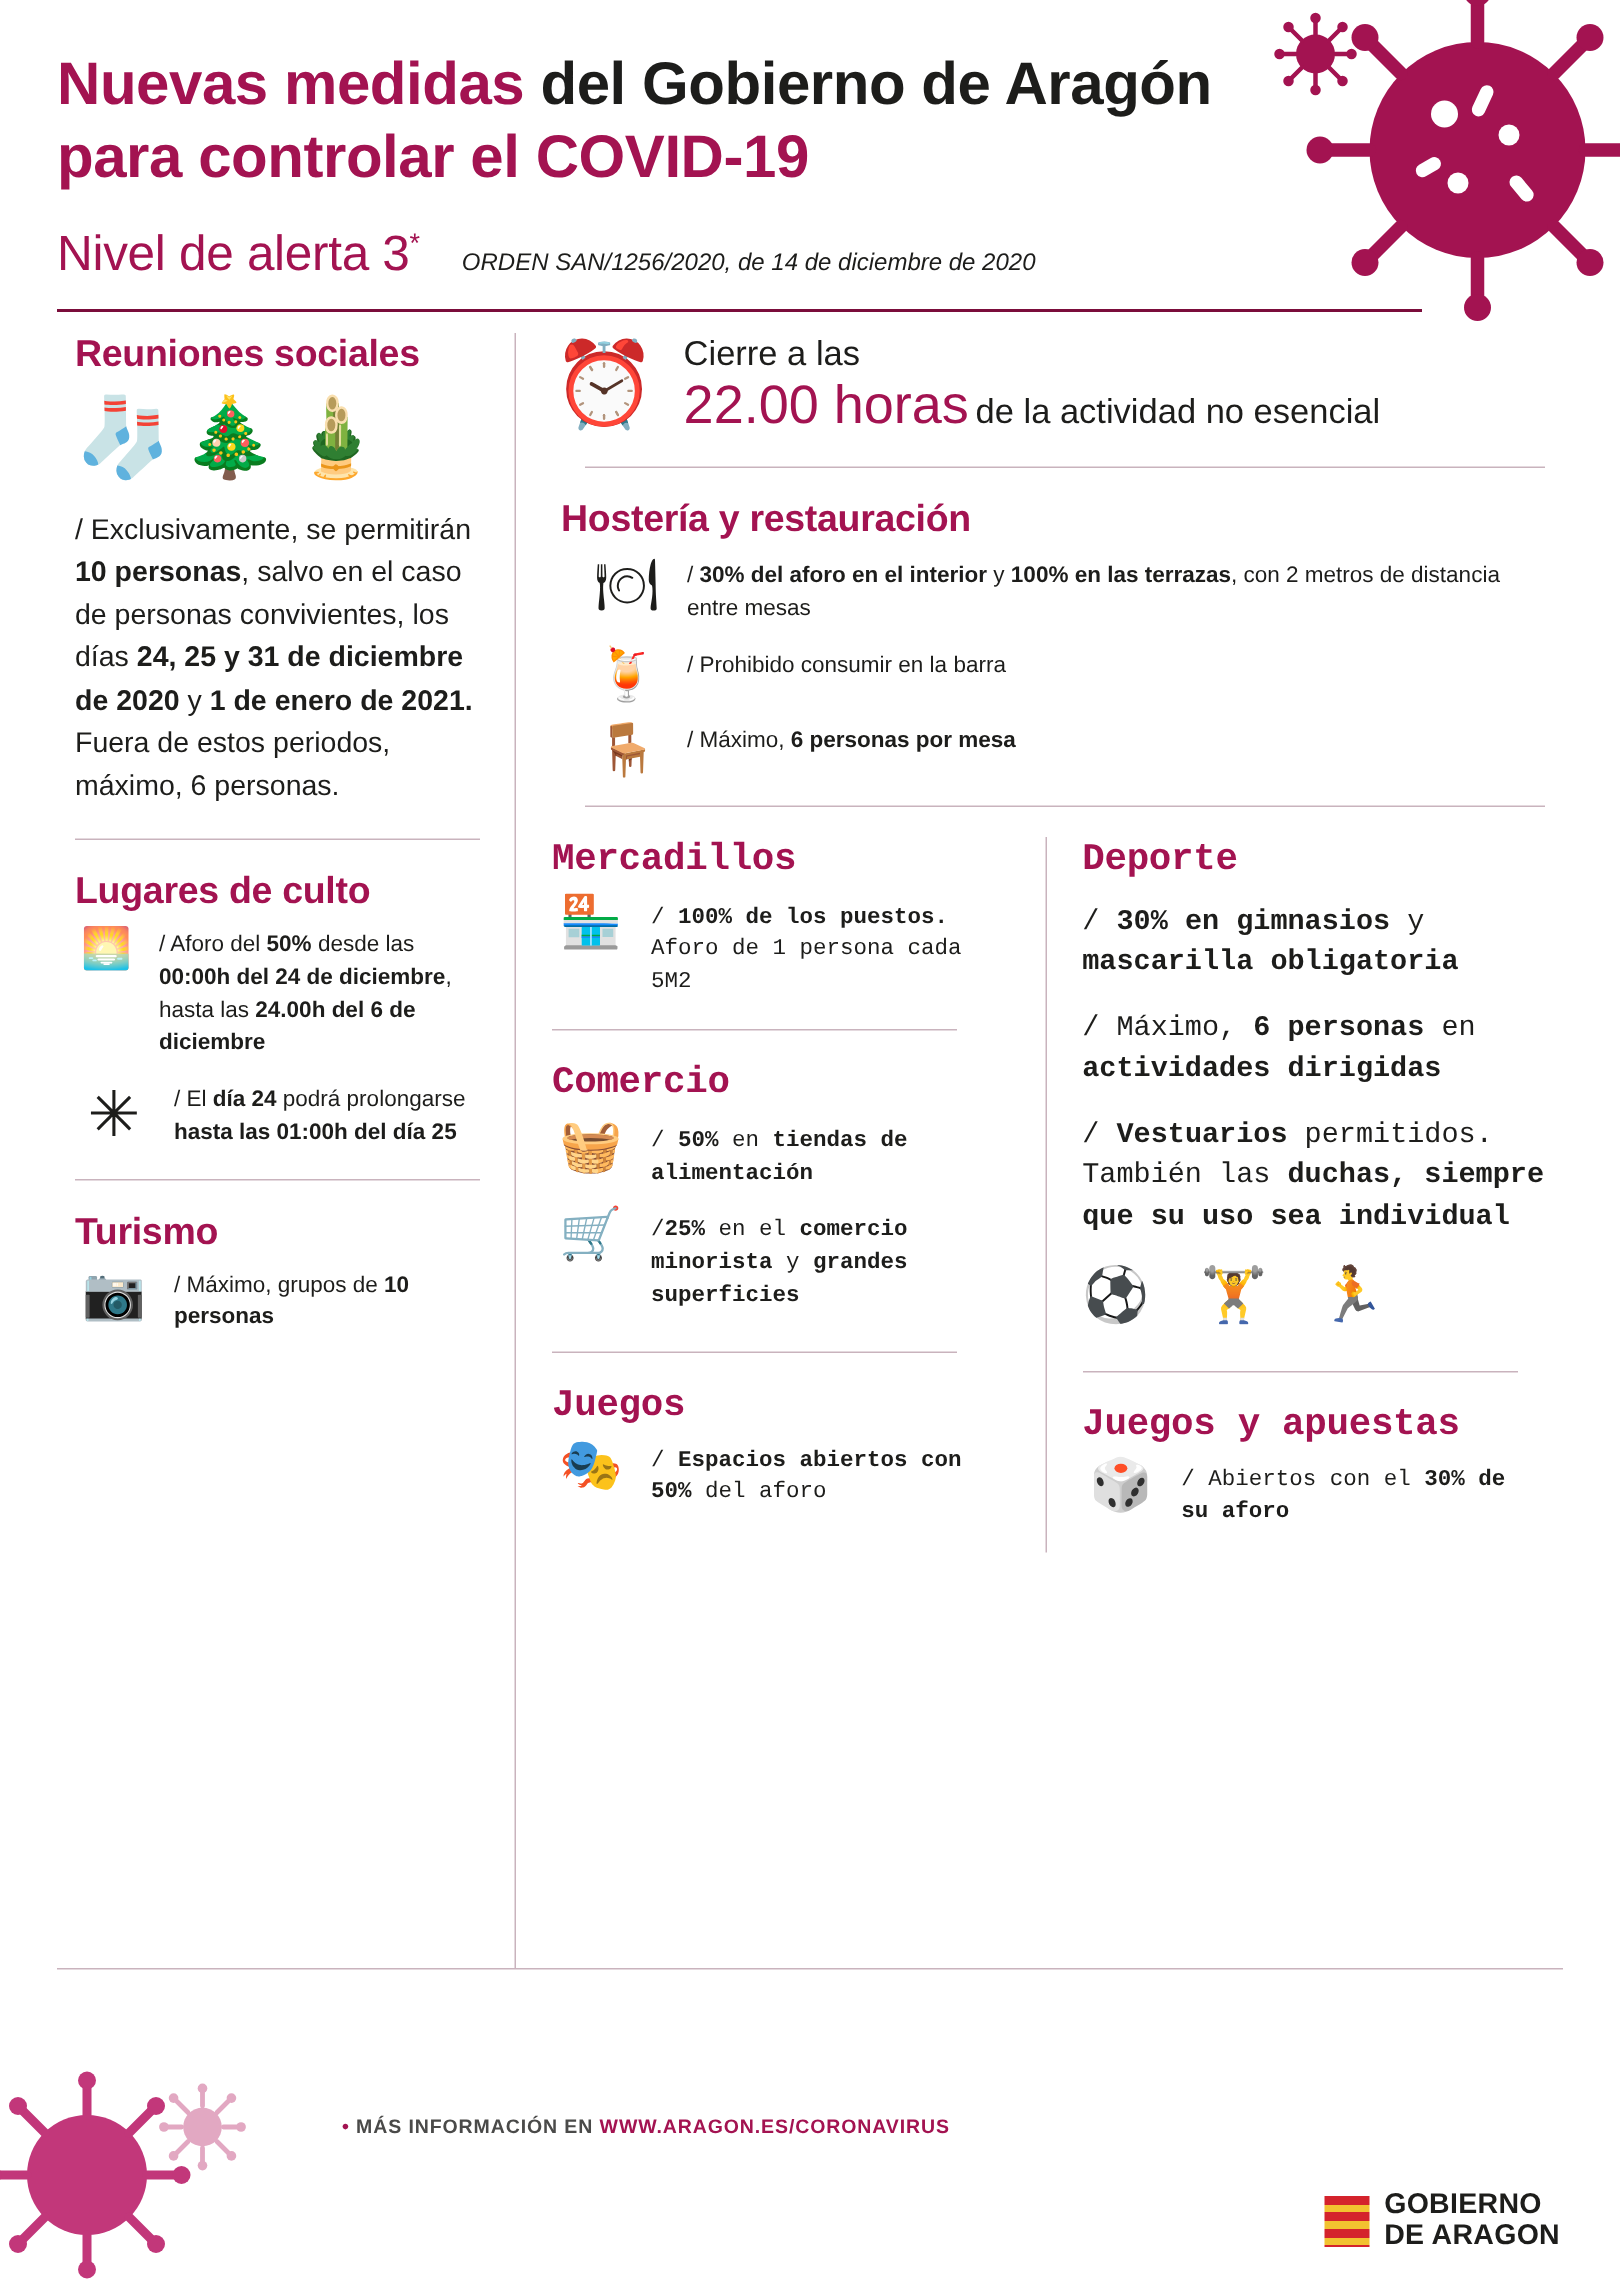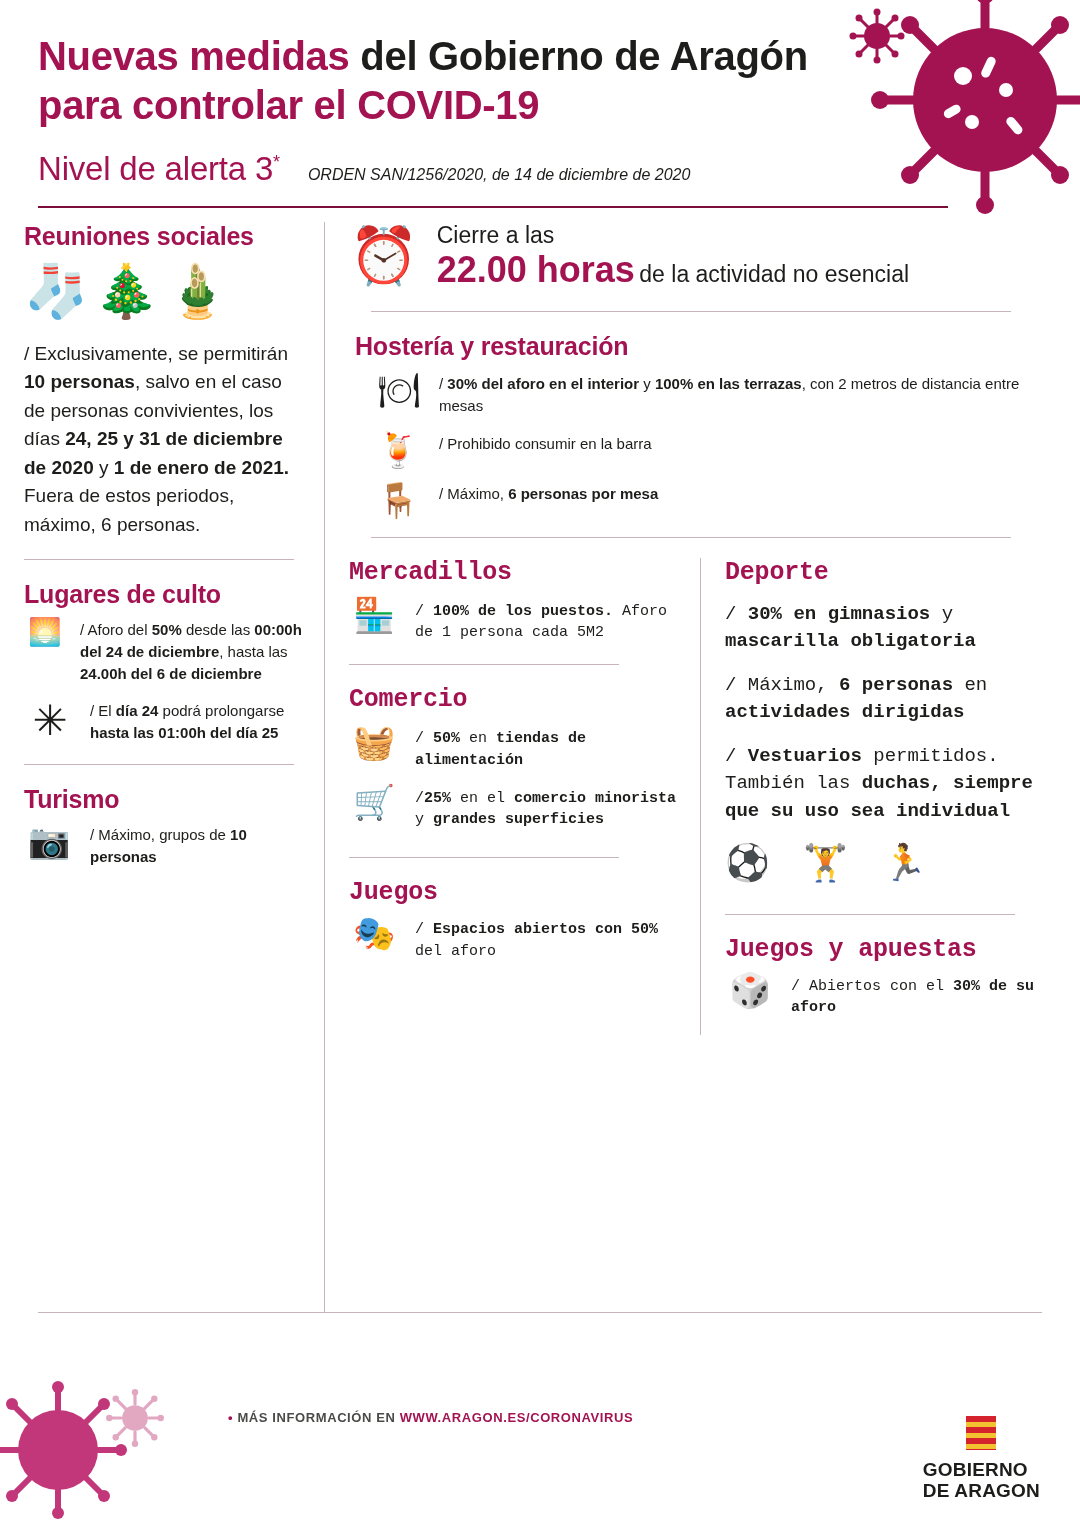--- a/index.html
+++ b/index.html
@@ -60,21 +60,21 @@
   }
   .header-rule {
     margin: 18px 38px 0 38px;
     border-top: 2px solid #7b0d3b;
     width: 910px;
   }
 
   
   .content {
     display: flex;
-    padding: 0 24px;
+    padding: 0 50px;
     margin-top: 14px;
     height: 1090px;
   }
   .col-left {
     width: 300px;
     padding-right: 18px;
     position: relative;
   }
   .col-right {
     flex: 1;
@@ -130,21 +130,21 @@
   .closing {
     display: flex;
     align-items: center;
     gap: 18px;
     margin-bottom: 6px;
   }
   .closing .clock { font-size: 56px; line-height: 1; }
   .closing .ctext { font-size: 23px; line-height: 1.2; }
   .closing .hour {
     font-size: 36px;
-    font-weight: 700;
+    font-weight: 400;
     color: #a31351;
   }
   .closing .after { font-size: 23px; }
 
   
   .right-split {
     display: flex;
   }
   .rs-col {
     flex: 1;
@@ -178,21 +178,20 @@
   }
   .more-info .url { color: #a31351; font-weight: 700; }
   .more-info .dot { color: #a31351; }
 
   .gob {
     position: absolute;
     right: 40px; bottom: 26px;
     display: flex;
     align-items: center;
     gap: 10px;
-    flex-direction: column;
   }
   .gob .flag {
     width: 30px; height: 34px;
     background: repeating-linear-gradient(
       to bottom,
       #d4232c 0 6px,
       #f2c230 6px 11px
     );
   }
   .gob .gtext {

